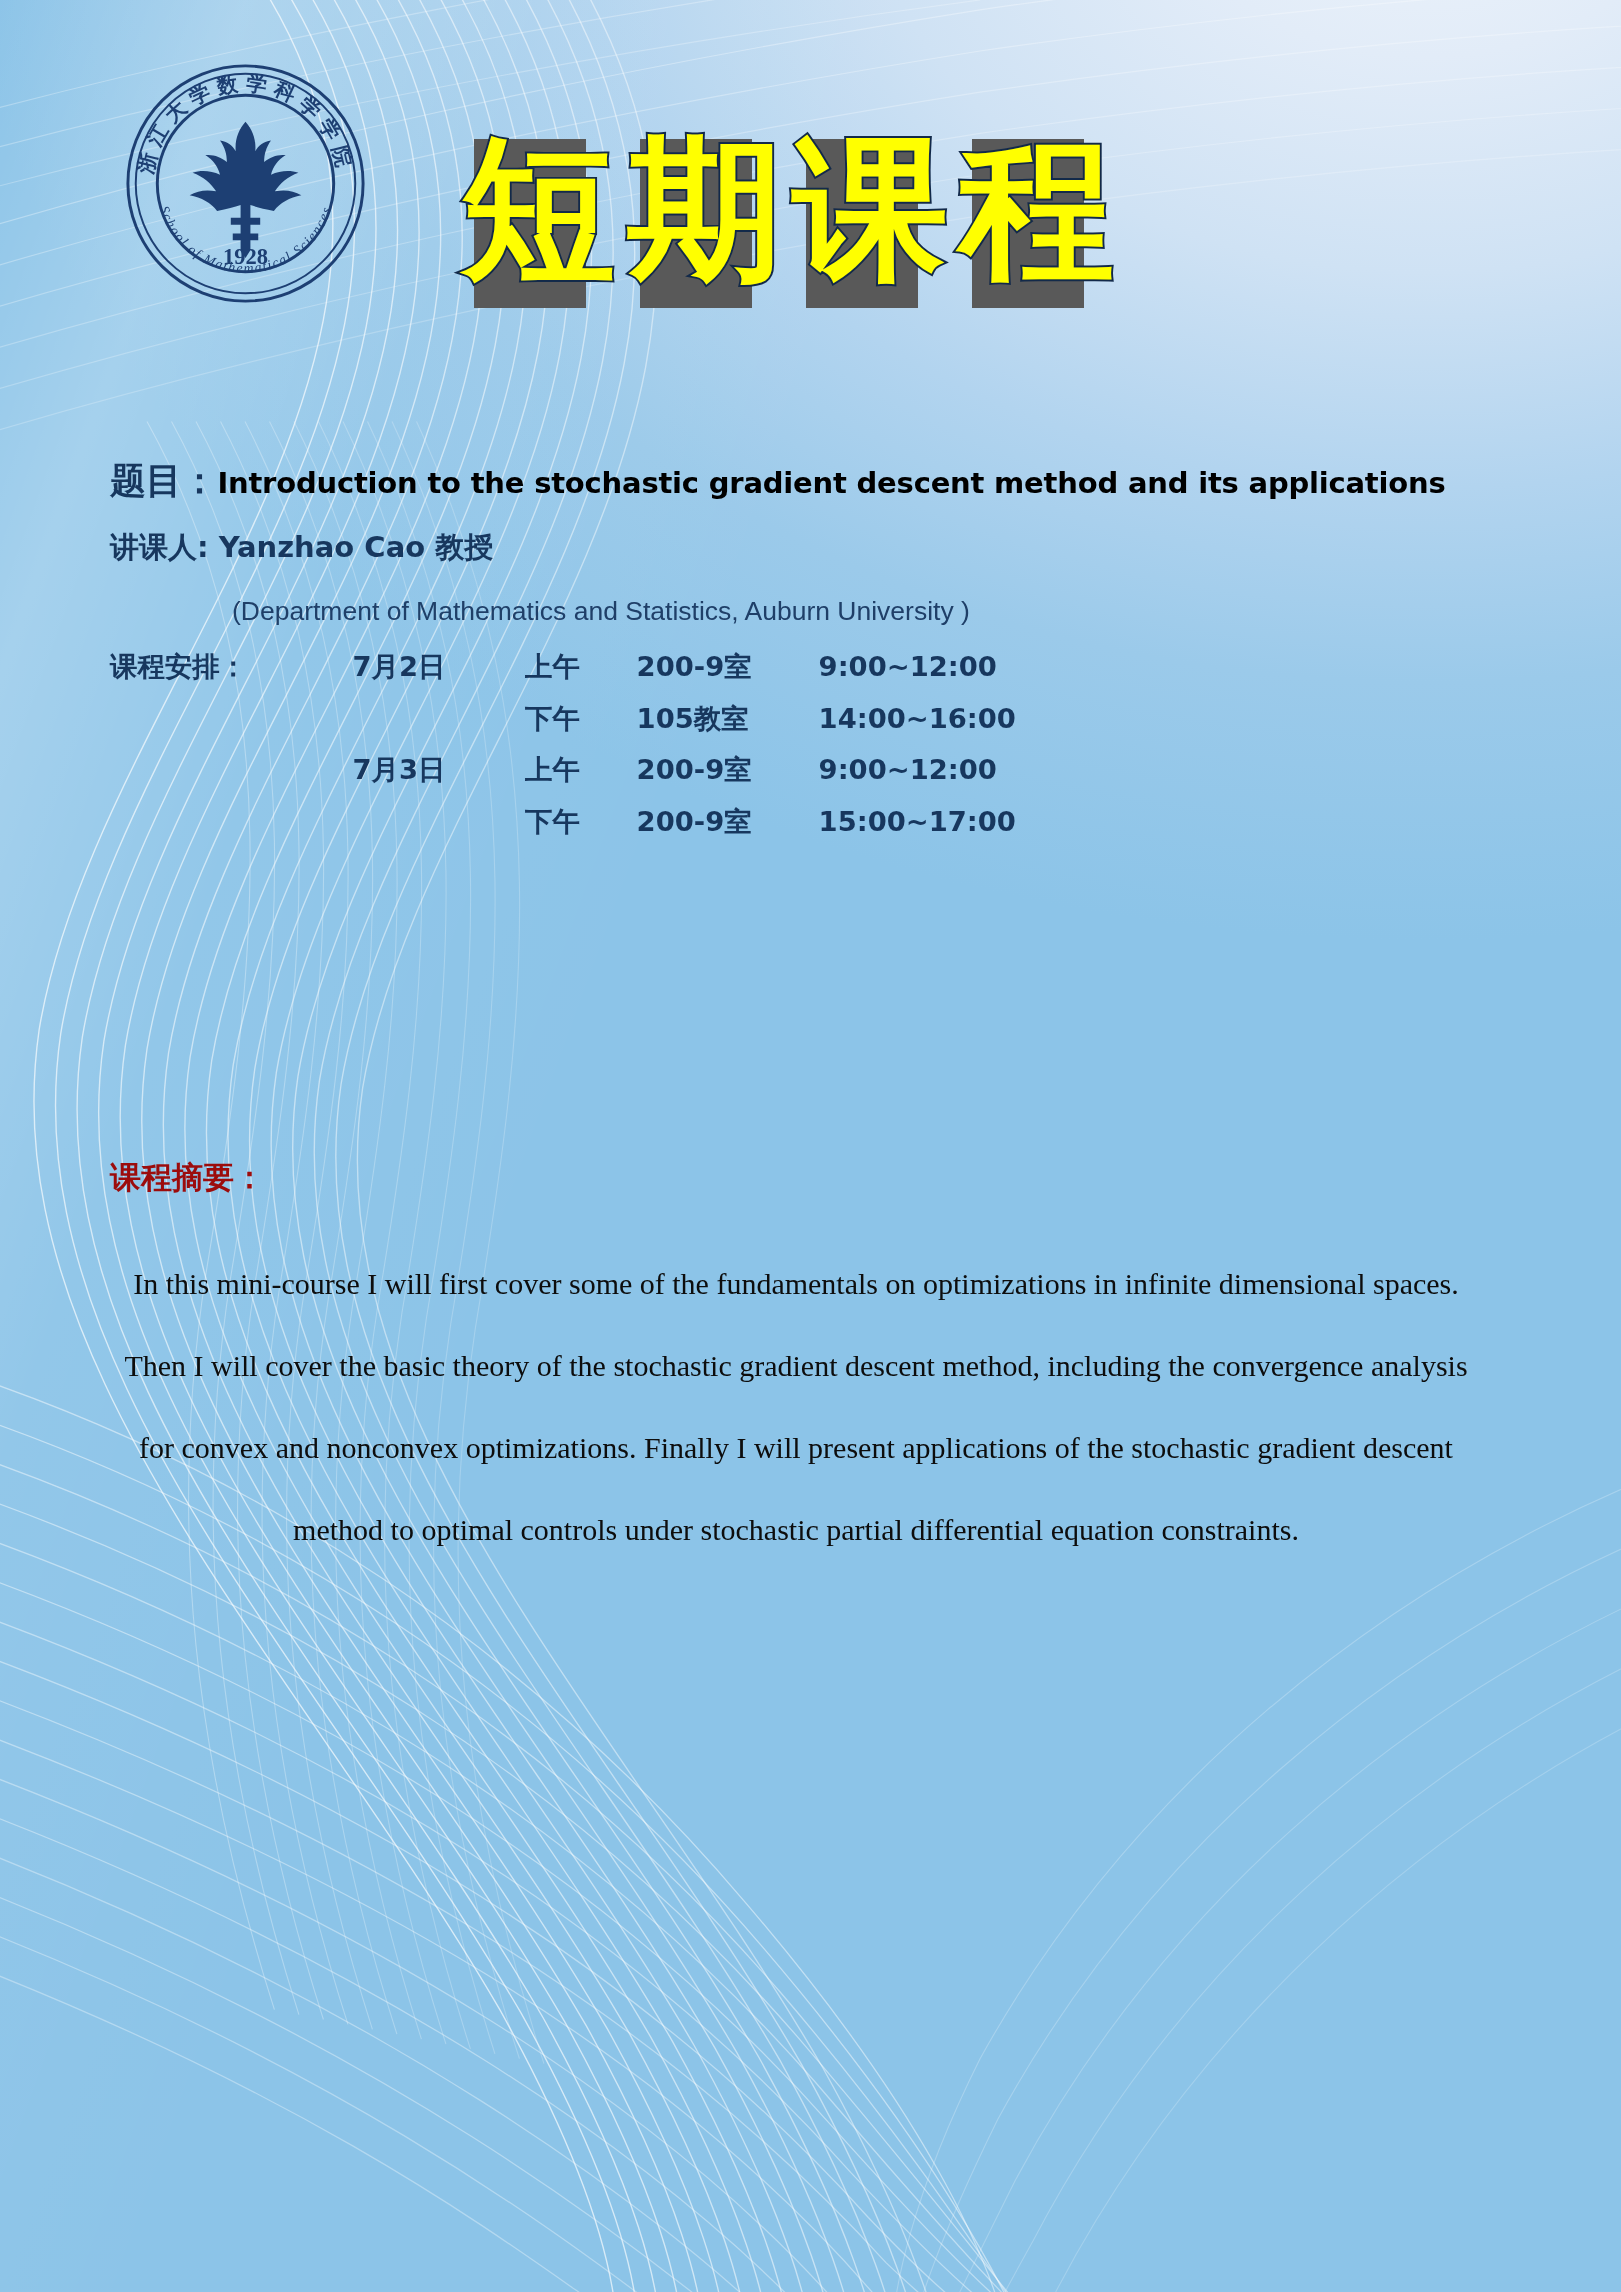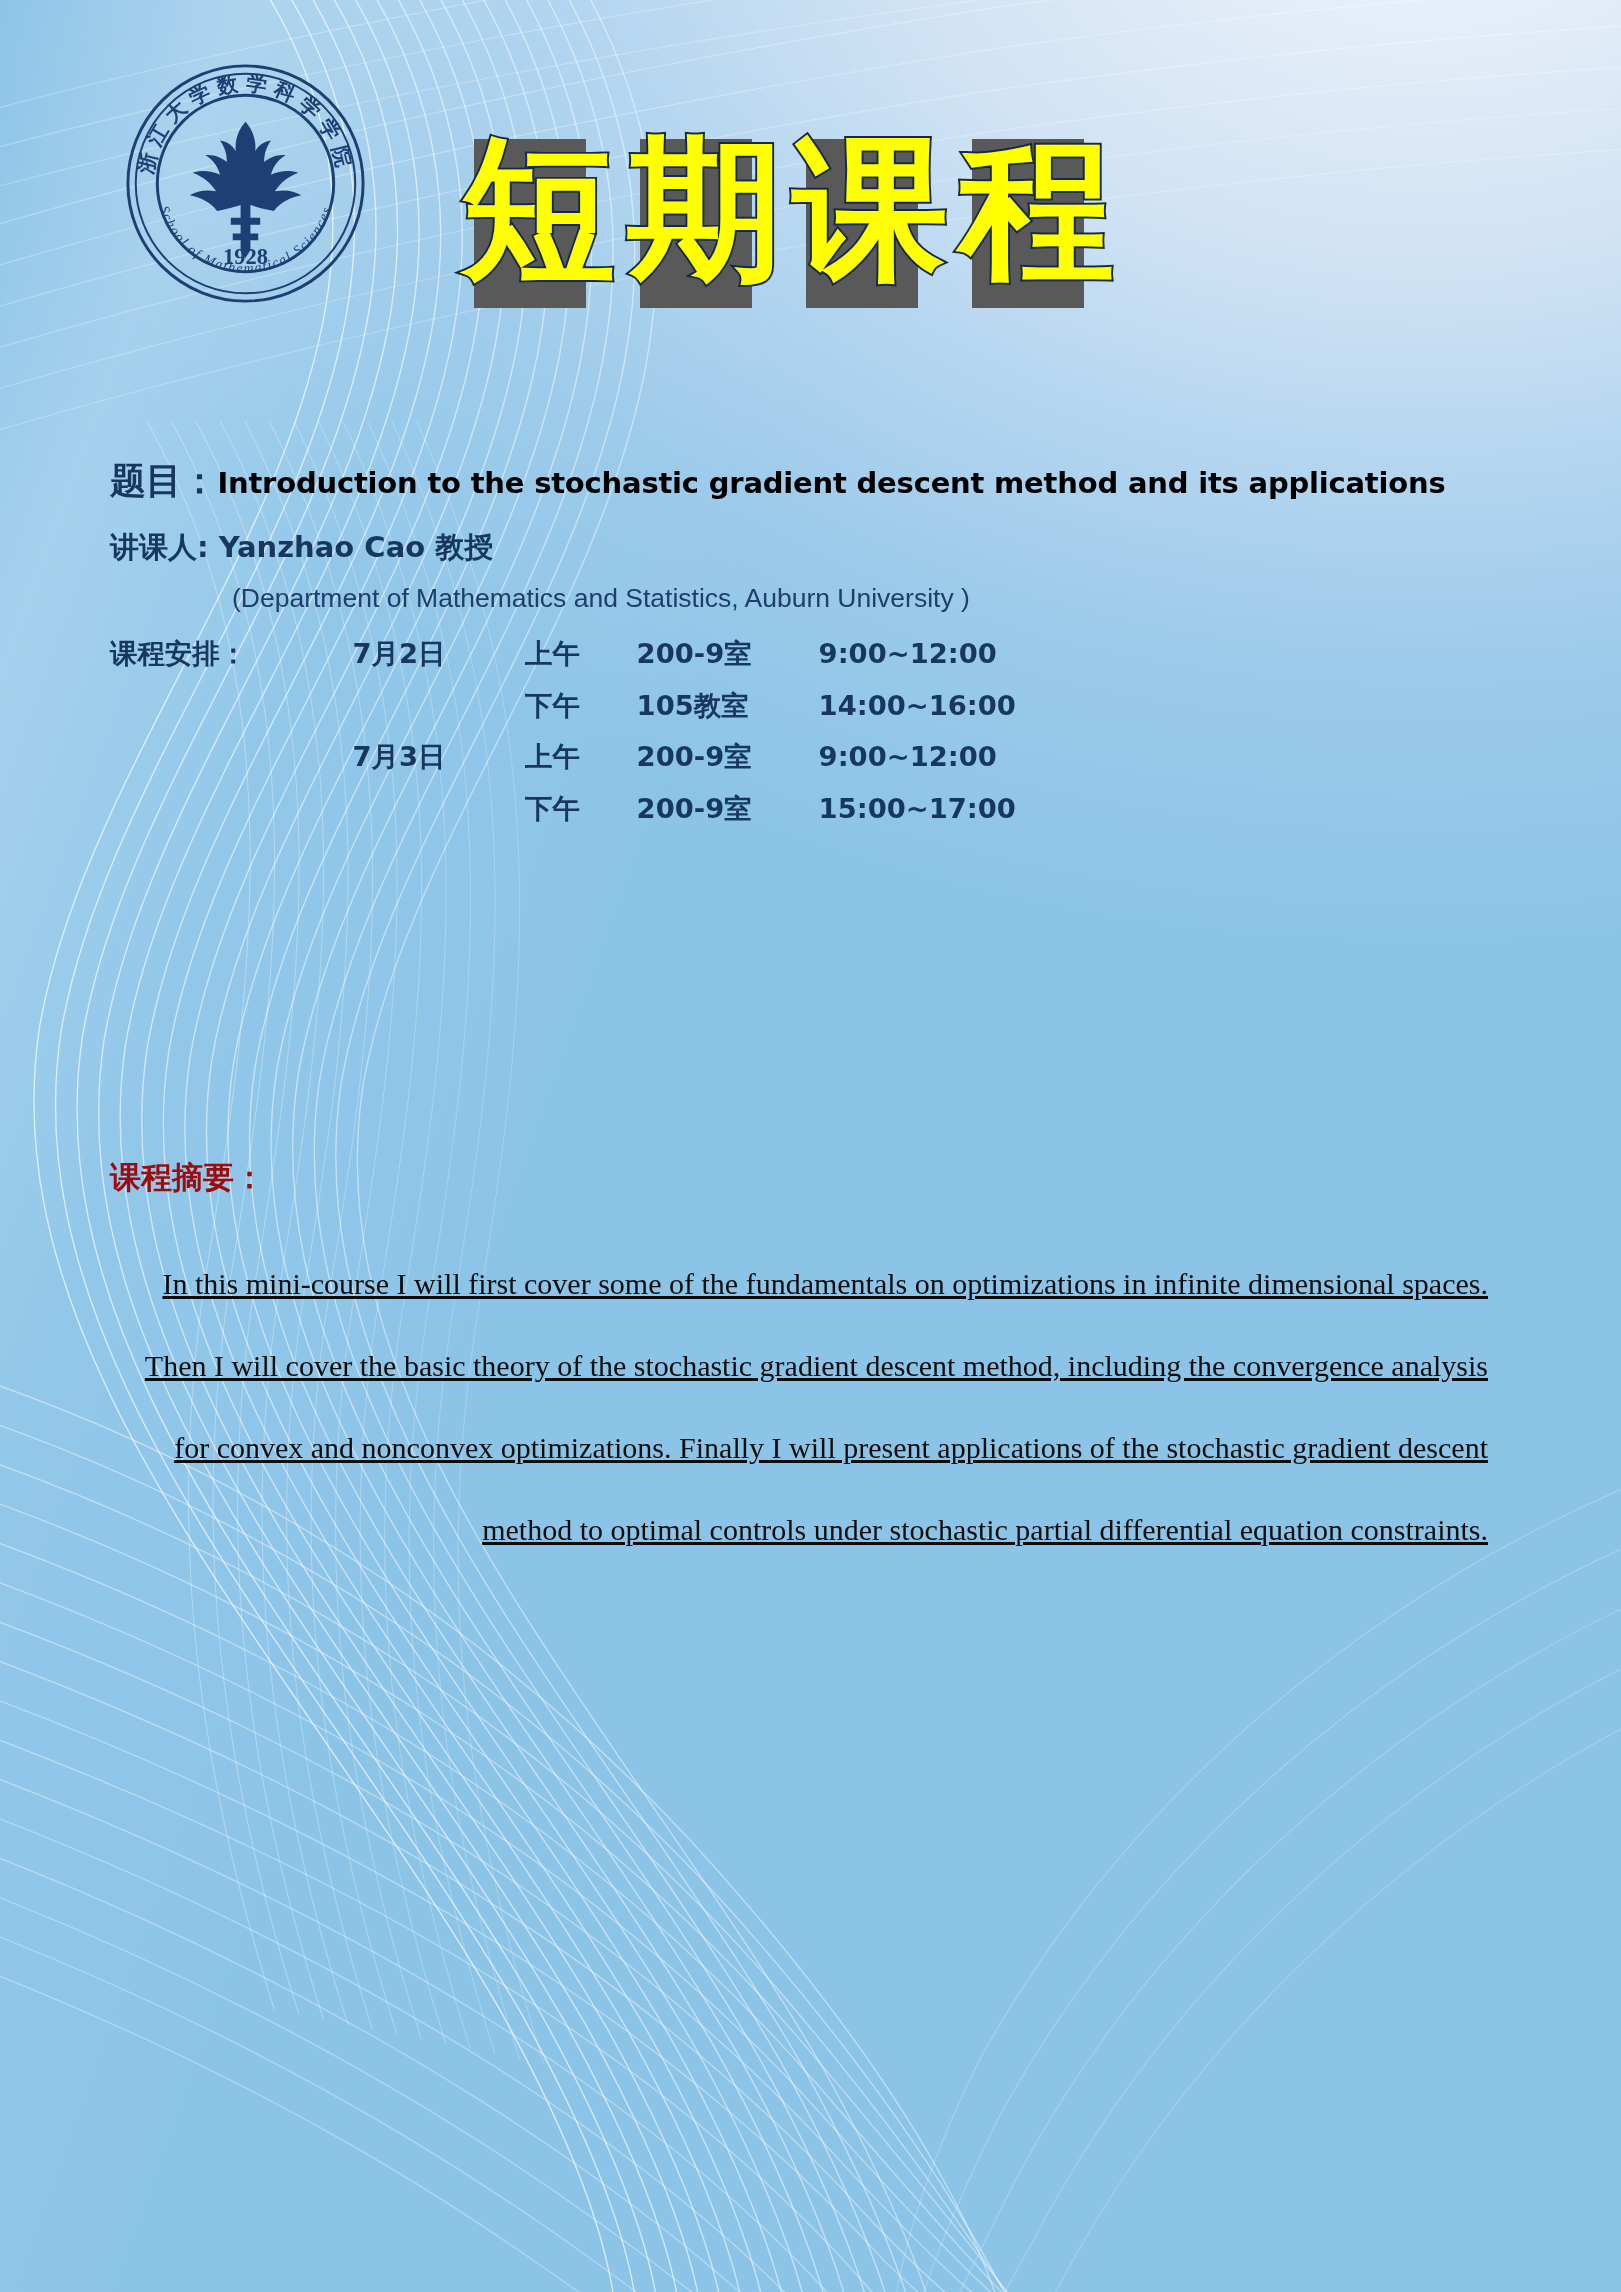--- a/index.html
+++ b/index.html
@@ -116,21 +116,21 @@
   }
 
   .speaker {
     margin-top: 19.6px;
     font-family: "DejaVu Sans", "Liberation Sans", sans-serif;
     font-weight: bold;
     font-size: 29px;
     color: #17375e;
   }
   .affil {
-    margin-top: 15px;
+    margin-top: 28px;
     padding-left: 122px;
     font-family: "Liberation Sans", sans-serif;
     font-size: 26.5px;
     color: #1f3f68;
   }
   .venue {
     margin-top: 21.6px;
     font-family: "DejaVu Sans", "Liberation Sans", sans-serif;
     font-weight: bold;
     font-size: 28px;
@@ -174,21 +174,21 @@
     top: 1243px;
     width: 1384px;
     font-family: "Liberation Serif", "DejaVu Serif", serif;
     font-size: 30px;
     line-height: 82px;
     color: #0d0d0d;
     text-align: justify;
     text-justify: inter-word;
   }
   .abs-body p { margin: 0; }
-  .abs-body p:last-child { text-align: right; text-decoration: underline; }
+  .abs-body p:last-child { text-align: center; }
 </style>
 </head>
 <body>
 
 <div id="poster">
 
   <div class="bg-layer bg-grad"></div>
 
   <svg class="bg-layer bg-ribbons" viewBox="0 0 1654 2339" preserveAspectRatio="none">
     <defs>

